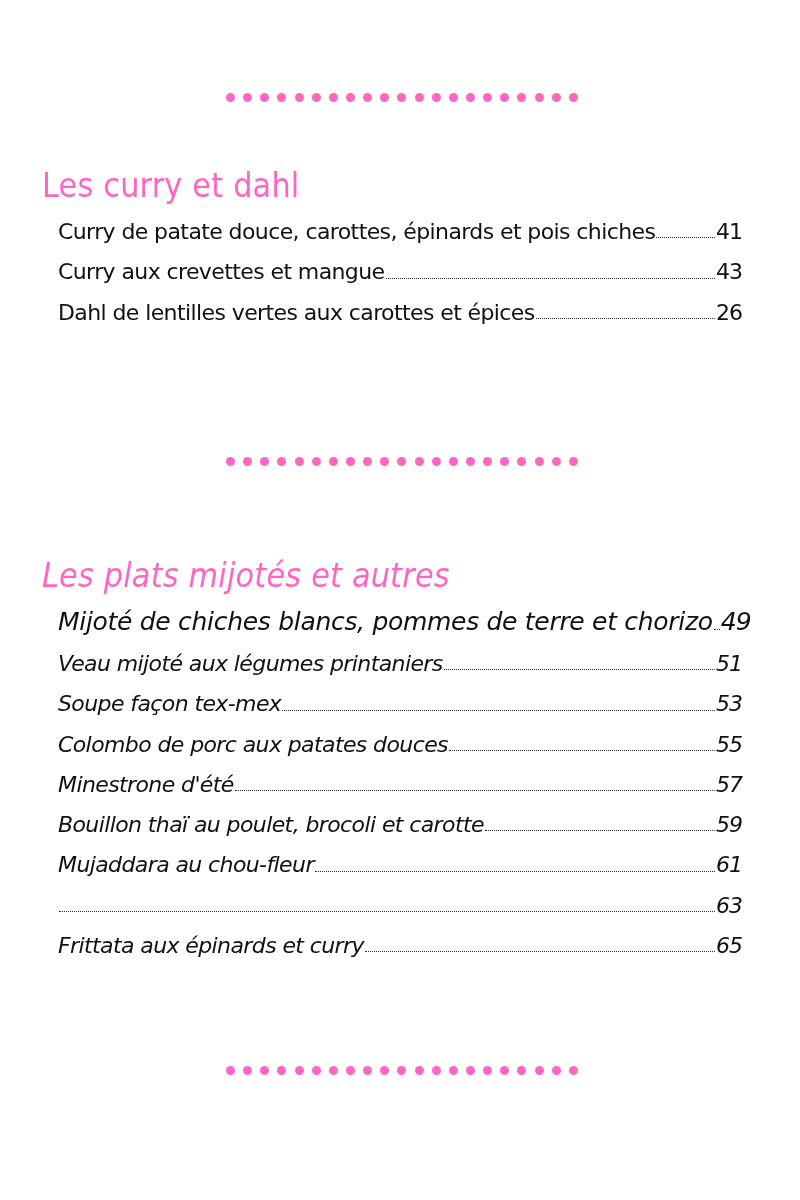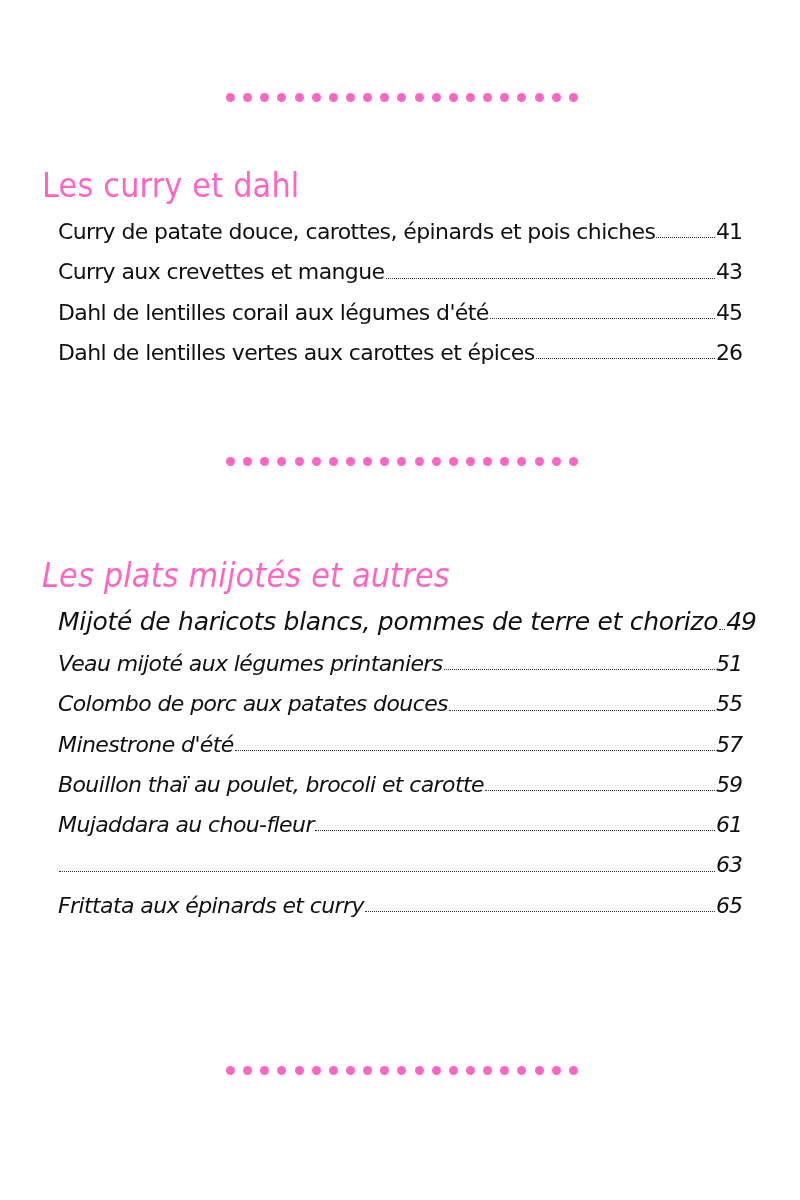--- a/index.html
+++ b/index.html
@@ -118,25 +118,20 @@
       <span class="label">Curry de patate douce, carottes, épinards et pois chiches</span>
       <span class="leader"></span>
       <span class="page">41</span>
     </li>
     <li class="toc-row">
       <span class="label">Curry aux crevettes et mangue</span>
       <span class="leader"></span>
       <span class="page">43</span>
     </li>
     <li class="toc-row">
-      <span class="label">Dahl de lentilles corail aux légumes d'été</span>
-      <span class="leader"></span>
-      <span class="page">45</span>
-    </li>
-    <li class="toc-row">
       <span class="label">Dahl de lentilles vertes aux carottes et épices</span>
       <span class="leader"></span>
       <span class="page">26</span>
     </li>
   </ul>
 </section>
 
 <div class="divider" style="top:456px;">
     <span class="dot" style="background: rgb(255, 102, 196);"></span>
     <span class="dot" style="background: rgb(255, 102, 196);"></span>
@@ -158,28 +153,33 @@
     <span class="dot" style="background: rgb(255, 102, 196);"></span>
     <span class="dot" style="background: rgb(255, 102, 196);"></span>
     <span class="dot" style="background: rgb(255, 102, 196);"></span>
     <span class="dot" style="background: rgb(255, 102, 196);"></span>
   </div>
 
 <section class="section" style="top:556px;font-style:italic;">
   <h2 class="section-title">Les plats mijotés et autres</h2>
   <ul class="toc" style="margin-top:4px;">
     <li class="toc-row big">
-      <span class="label">Mijoté de haricots blancs, pommes de terre et chorizo</span>
+      <span class="label">Mijoté de chiches blancs, pommes de terre et chorizo</span>
       <span class="leader"></span>
       <span class="page">49</span>
     </li>
     <li class="toc-row">
       <span class="label">Veau mijoté aux légumes printaniers</span>
       <span class="leader"></span>
       <span class="page">51</span>
+    </li>
+    <li class="toc-row">
+      <span class="label">Soupe façon tex-mex</span>
+      <span class="leader"></span>
+      <span class="page">53</span>
     </li>
     <li class="toc-row">
       <span class="label">Colombo de porc aux patates douces</span>
       <span class="leader"></span>
       <span class="page">55</span>
     </li>
     <li class="toc-row">
       <span class="label">Minestrone d'été</span>
       <span class="leader"></span>
       <span class="page">57</span>

